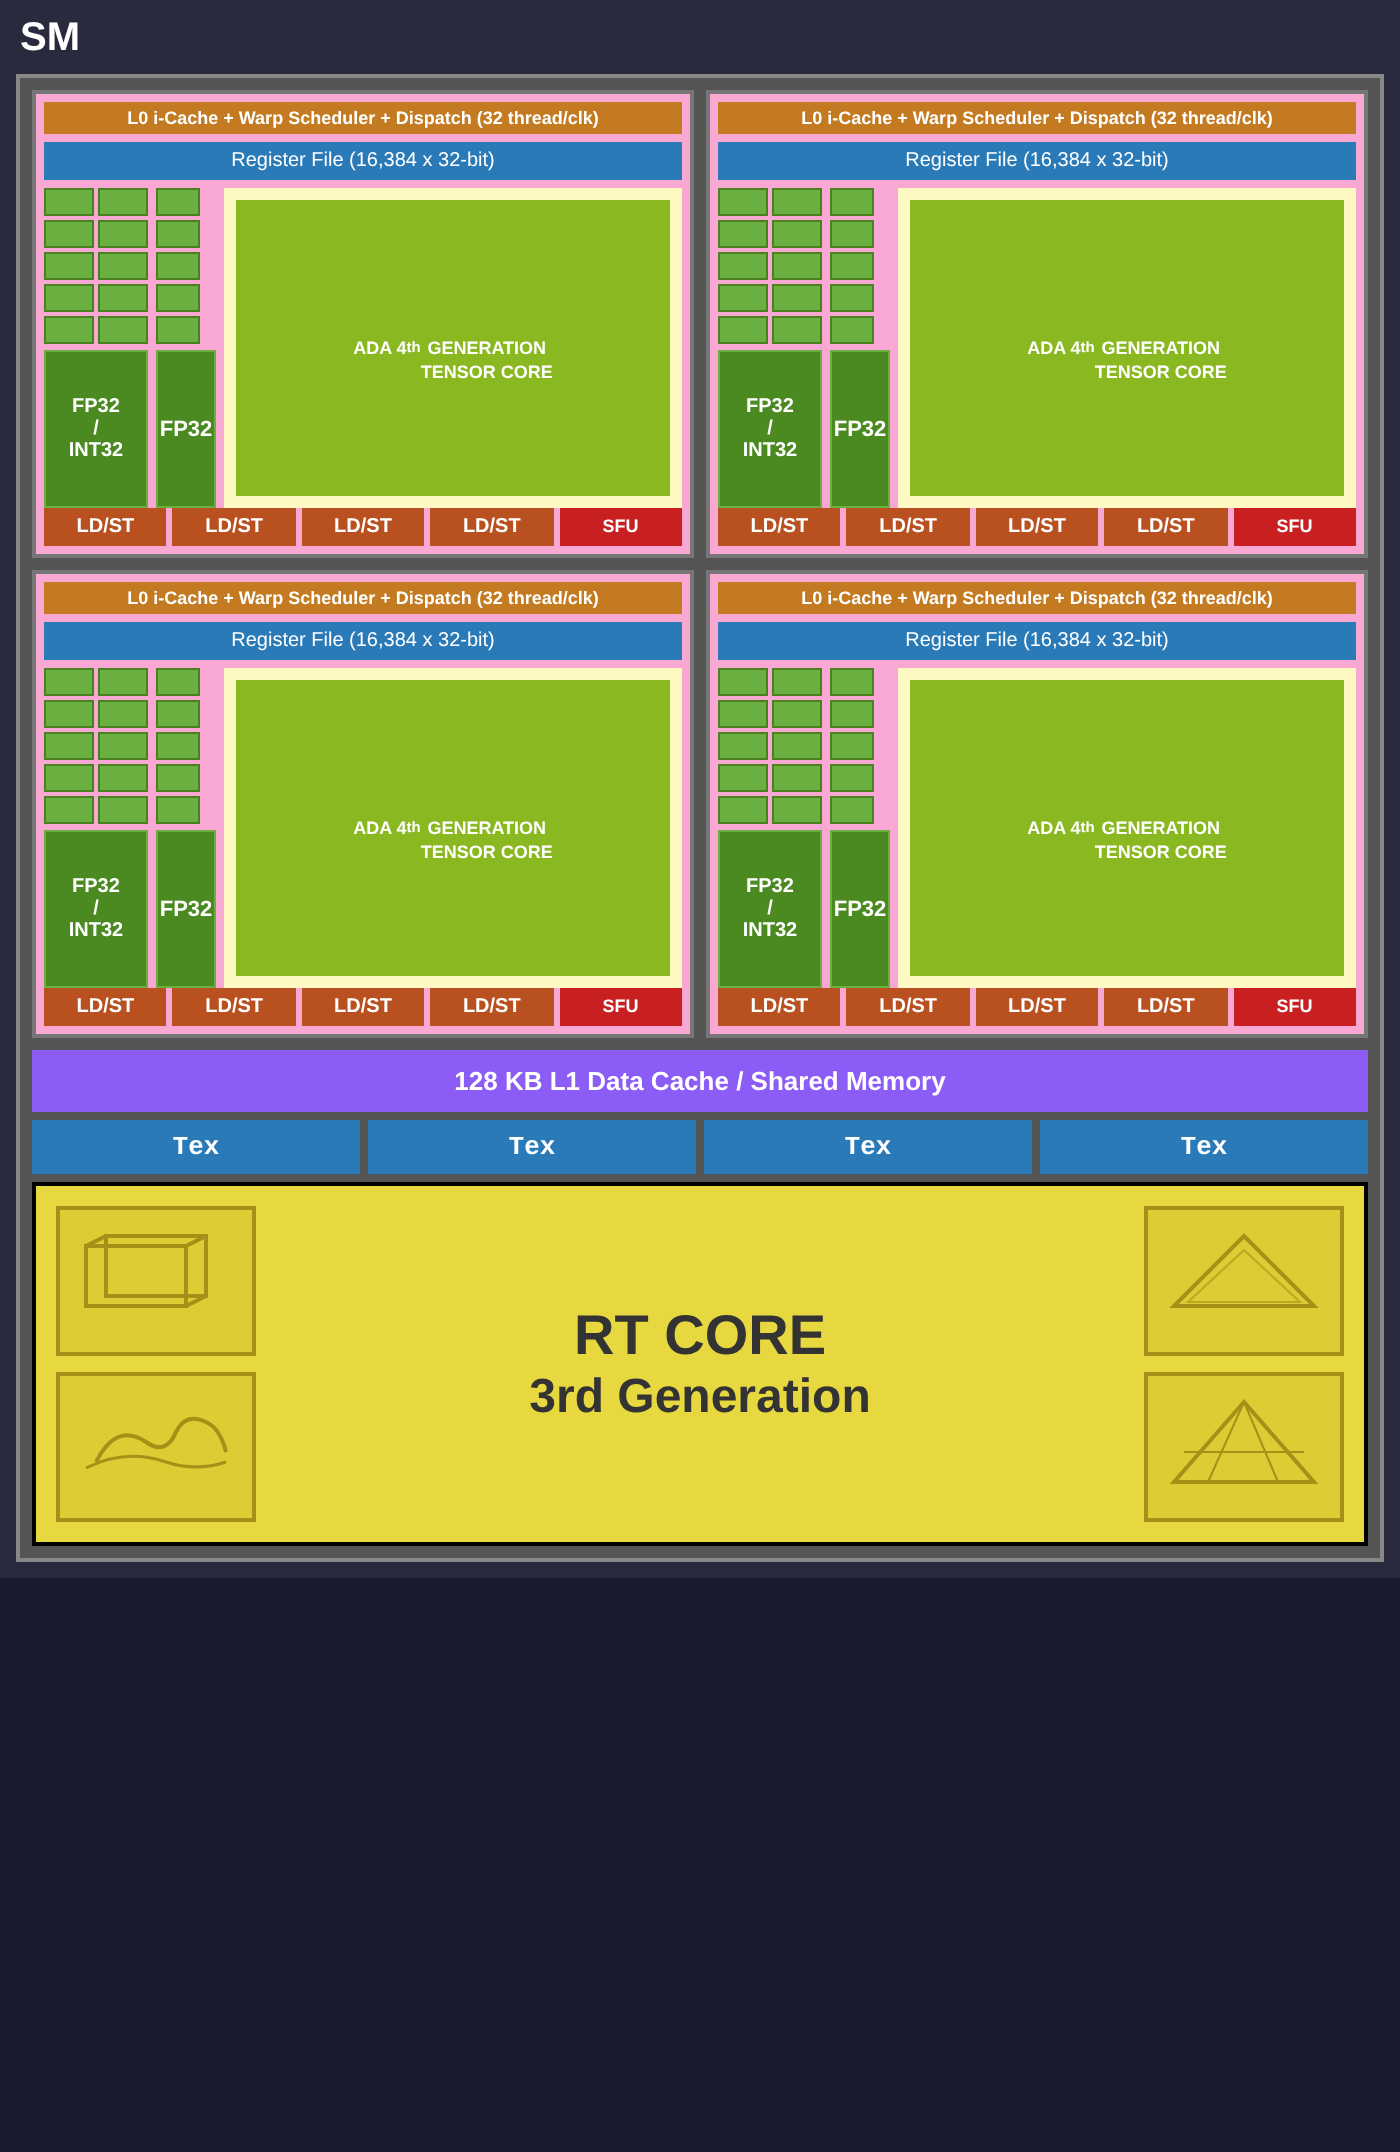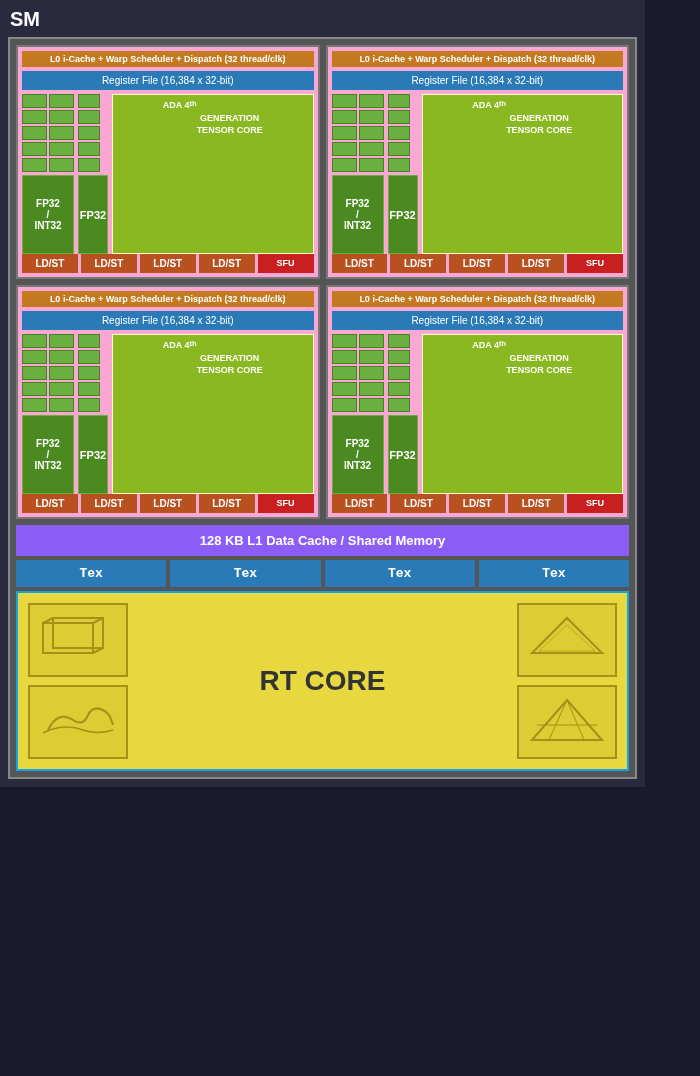--- a/index.html
+++ b/index.html
@@ -4,21 +4,21 @@
   <style>
     * { box-sizing: border-box; margin: 0; padding: 0; }
     body {
       width: 700px;
       min-height: 1076px;
       background: #1a1a2e;
       font-family: Arial, sans-serif;
       overflow-x: hidden;
     }
     .main-container {
-      width: 645px;
+      width: 700px;
       background: #2a2a3e;
       padding: 8px;
     }
     .sm-title {
       color: white;
       font-size: 20px;
       font-weight: bold;
       margin-bottom: 6px;
       padding-left: 2px;
     }
@@ -122,21 +122,21 @@
     .tex-unit {
       background: #2a7ab8;
       color: white;
       font-size: 13px;
       font-weight: bold;
       text-align: center;
       padding: 6px;
     }
     .rt-core-section {
       background: #e8d840;
-      border: 2px solid #0ea5e9;
+      border: 2px solid #000000;
       padding: 10px;
       display: flex;
       align-items: center;
       justify-content: space-between;
       min-height: 150px;
     }
     .rt-core-text {
       text-align: center;
       flex: 1;
     }
@@ -180,22 +180,23 @@
       height: 160px;
     }
     .cell {
       background: #6ab040;
       border: 1px solid #4a8020;
       height: 100%;
     }
     .right-tensor {
       flex: 1;
       background: #8ab820;
-      border: 1px solid #fef9c3;
-      display: flex;
+      border: 6px solid #fef9c3;
+      display: flex;
+      align-items: center;
       justify-content: center;
       color: white;
       font-size: 9px;
       font-weight: bold;
       text-align: center;
       line-height: 1.4;
       padding: 4px;
     }
   </style>
 </head>
@@ -404,20 +405,21 @@
         <div class="icon-box">
           <svg width="80" height="50">
             <path d="M10,35 Q20,15 35,25 Q45,32 50,20 Q55,10 65,15 Q72,18 75,30" fill="none" stroke="#a89018" stroke-width="2"></path>
             <path d="M5,38 Q25,28 45,35 Q60,40 75,35" fill="none" stroke="#a89018" stroke-width="1.5"></path>
           </svg>
         </div>
       </div>
 
       <div class="rt-core-text">
         <div class="rt-core-title">RT CORE</div>
+        <div class="rt-core-gen">3rd Generation</div>
       </div>
 
       <div class="rt-icon-right">
         <div class="icon-box">
           <svg width="80" height="50">
             <polygon points="40,5 75,40 5,40" fill="none" stroke="#a89018" stroke-width="2"></polygon>
             <polygon points="40,12 68,38 12,38" fill="none" stroke="#a89018" stroke-width="1" opacity="0.6"></polygon>
           </svg>
         </div>
         <div class="icon-box">

